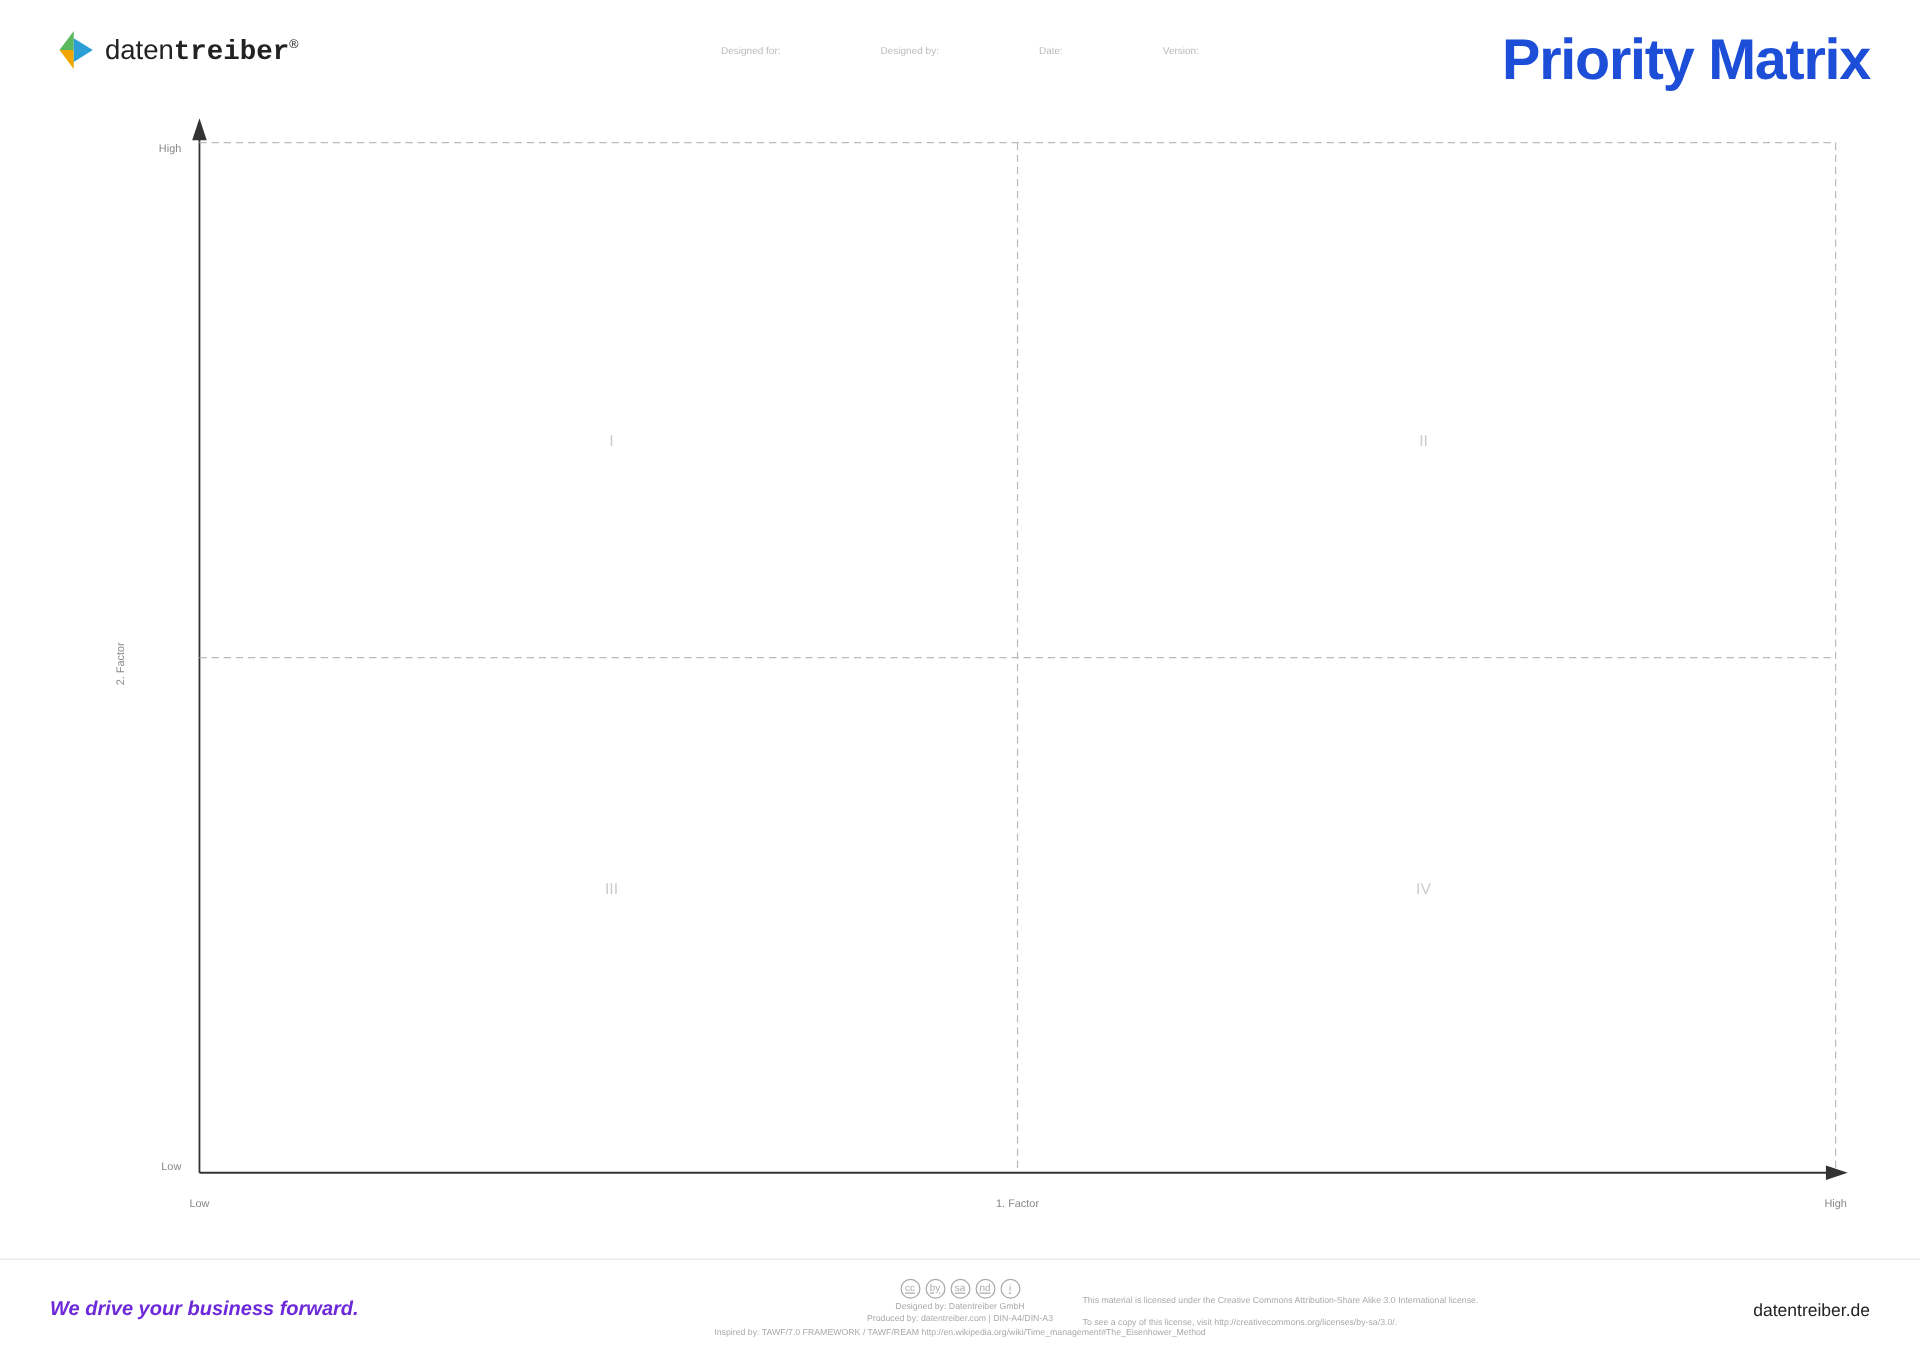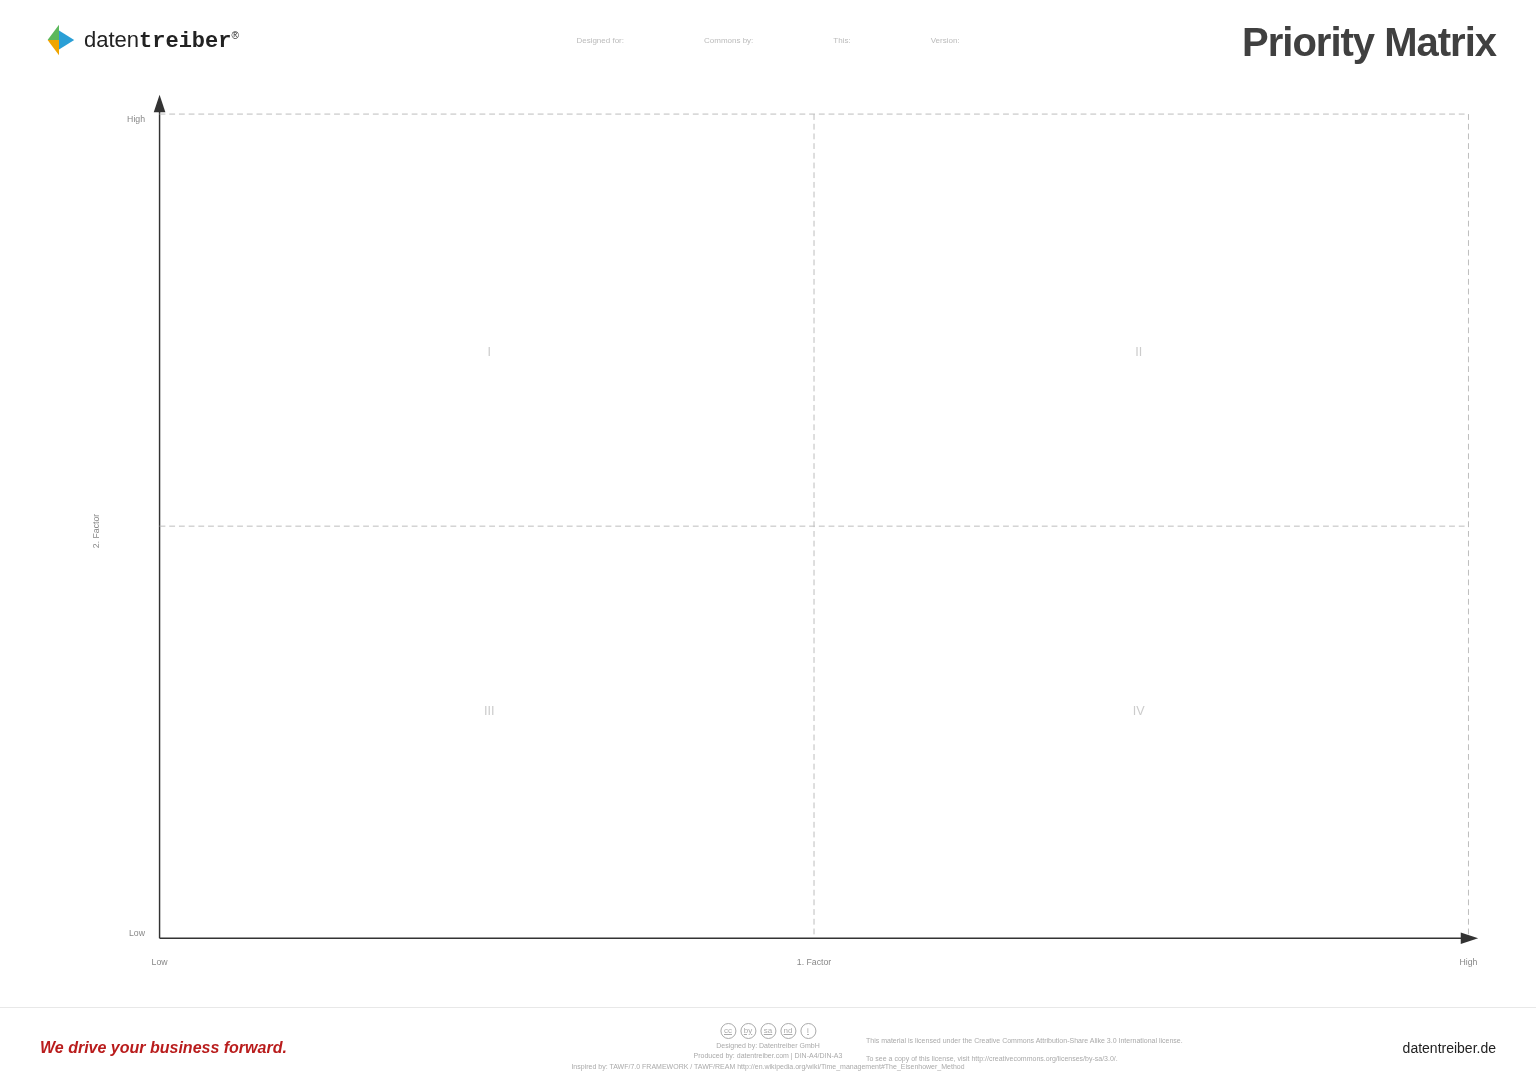--- a/index.html
+++ b/index.html
@@ -71,23 +71,23 @@
 
     .header-meta-label {
       font-size: 8px;
       color: #bbb;
     }
 
     .page-title {
       position: absolute;
       right: 40px;
       top: 20px;
-      font-size: 40px;
+      font-size: 46px;
       font-weight: 700;
-      color: #404040;
+      color: #1d4ed8;
       letter-spacing: -1px;
     }
 
     
     .chart-area {
       position: absolute;
       top: 85px;
       left: 60px;
       right: 30px;
       bottom: 110px;
@@ -108,21 +108,21 @@
       height: 80px;
       display: flex;
       align-items: center;
       padding: 0 40px;
       border-top: 1px solid #e8e8e8;
     }
 
     .footer-tagline {
       font-size: 16px;
       font-weight: 700;
-      color: #b91c1c;
+      color: #6d28d9;
       font-style: italic;
     }
 
     .footer-credits {
       position: absolute;
       left: 50%;
       transform: translateX(-50%);
       font-size: 7px;
       color: #aaa;
       text-align: center;
@@ -183,24 +183,24 @@
       <polygon points="20,10 36,20 20,30" fill="#2a9fd6"></polygon>
     </svg>
     <span class="logo-text">daten<strong>treiber</strong><span class="logo-registered">®</span></span>
   </div>
 
   <div class="header-meta">
     <div class="header-meta-item">
       <span class="header-meta-label">Designed for:</span>
     </div>
     <div class="header-meta-item">
-      <span class="header-meta-label">Commons by:</span>
-    </div>
-    <div class="header-meta-item">
-      <span class="header-meta-label">This:</span>
+      <span class="header-meta-label">Designed by:</span>
+    </div>
+    <div class="header-meta-item">
+      <span class="header-meta-label">Date:</span>
     </div>
     <div class="header-meta-item">
       <span class="header-meta-label">Version:</span>
     </div>
   </div>
 
   <div class="page-title">Priority Matrix</div>
 </div>
 
 <div class="chart-area">

